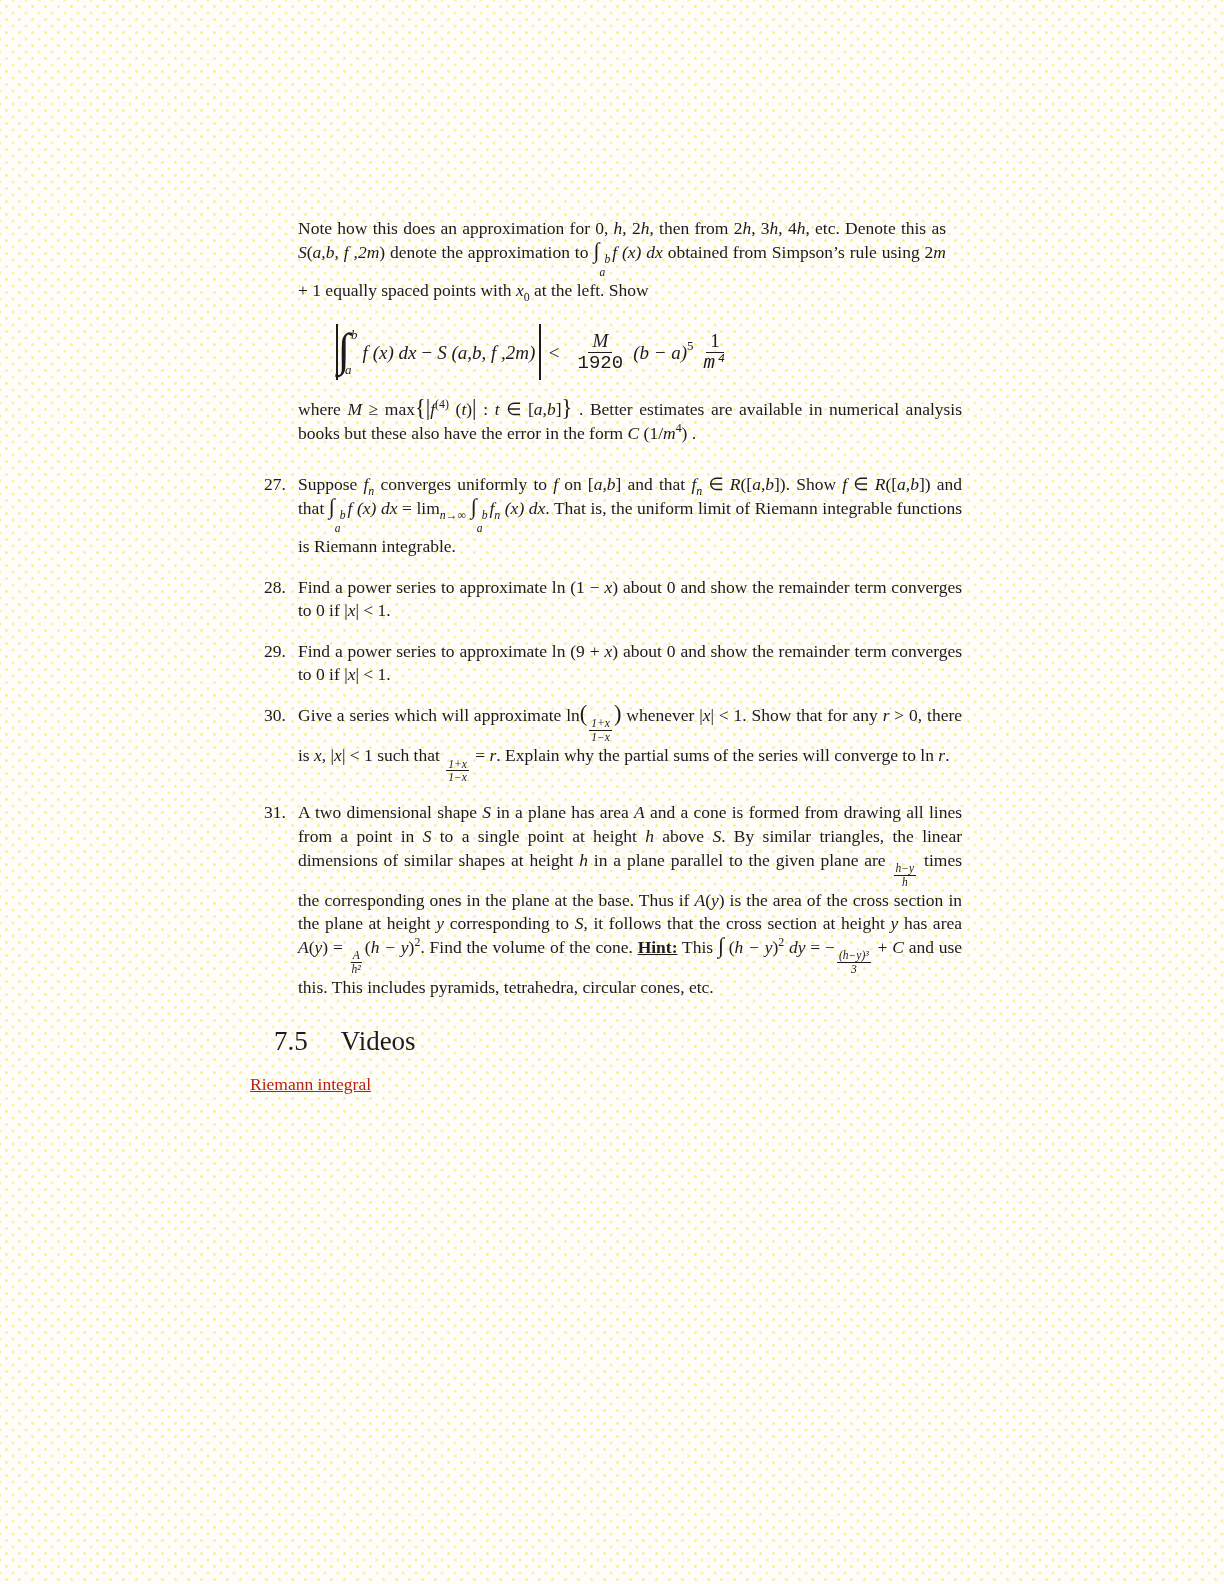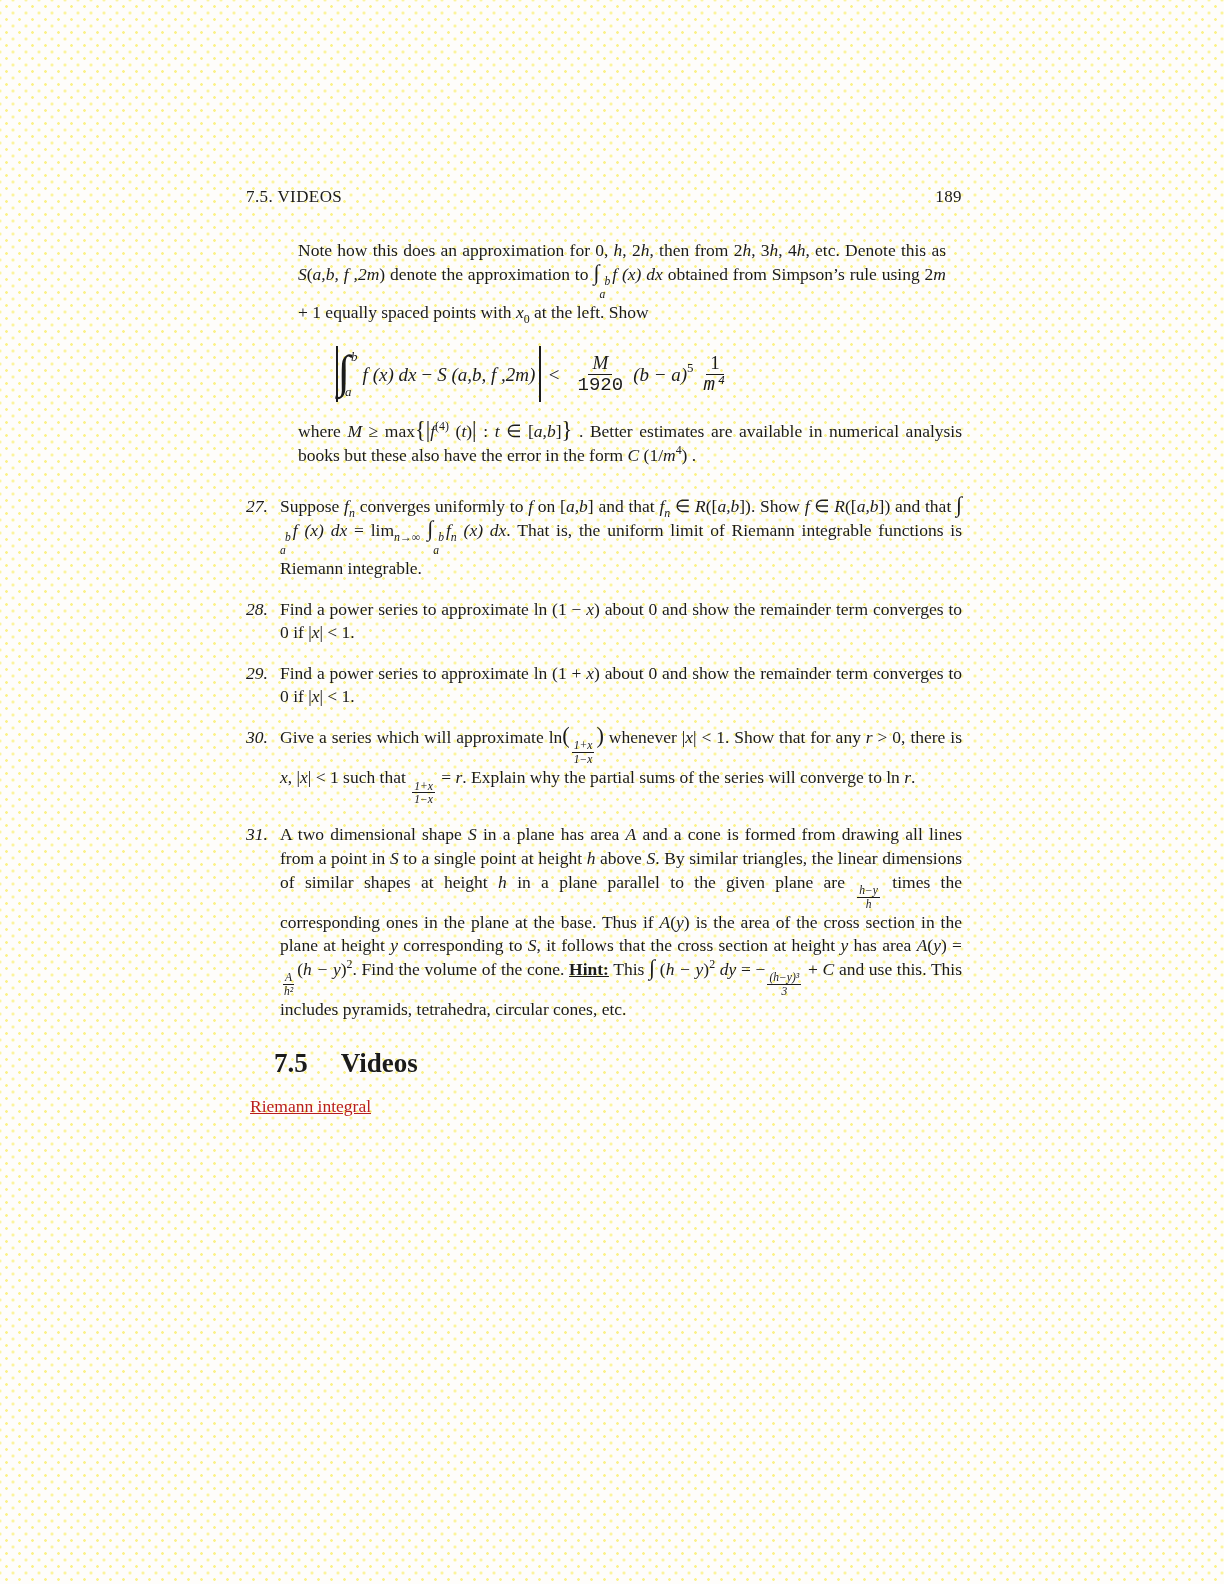--- a/index.html
+++ b/index.html
@@ -54,41 +54,37 @@
     height:48px;font-size:13px;font-style:italic;margin-right:6px;
   }
   .blim .blt{transform:translateX(1px);}
   .blim .blb{transform:translateX(-5px);}
   .dfrac{display:inline-flex;flex-direction:column;align-items:center;line-height:1.15;margin:0 6px;}
   .dfrac .fn{padding:0 4px;border-bottom:1.4px solid currentColor;}
   .dfrac .fd{padding:0 4px;font-family:Liberation Mono, monospace;}
   .fsp{margin:0 5px;}
   .problems{margin-top:28px;}
   .problem{display:flex;margin-top:17px;}
-  .problem .pnum{flex:0 0 34px;font-style:italic;}
+  .problem .pnum{flex:0 0 34px;margin-left:18px;}
   .problem .ptext{flex:1;text-align:justify;}
   .section-heading{
-    margin:27px 0 0 28px;font-size:27px;font-weight:bold;line-height:1.1;
+    margin:27px 0 0 28px;font-size:27px;font-weight:normal;line-height:1.1;
     font-family:"Liberation Serif", serif;
   }
   .section-heading .snum{margin-right:33px;}
   .video-link{
     display:inline-block;margin:17px 0 0 4px;
     color:#b91c1c;text-decoration:underline;cursor:pointer;
   }
 </style>
 </head>
 <body>
 
 <div class="content">
 
-  <div class="running-header">
-    <span>7.5. VIDEOS</span>
-    <span>189</span>
-  </div>
 
   <p class="intro"><span>Note how this does an approximation for 0, </span><span class="i">h</span><span>, 2</span><span class="i">h</span><span>, then from 2</span><span class="i">h</span><span>, 3</span><span class="i">h</span><span>, 4</span><span class="i">h</span><span>, etc. Denote this as </span><span class="i">S</span><span>(</span><span class="i">a,b, f ,2m</span><span>) denote the approximation to </span><span class="int">∫</span><span class="frac ilim i">
         <span class="fn">b</span>
         <span class="fd">a</span>
       </span><span class="i">f (x) dx</span><span> obtained from Simpson’s rule using 2</span><span class="i">m</span><span> + 1 equally spaced points with </span><span class="i">x</span><span class="sub">0</span><span> at the left. Show</span></p>
 
   <div class="display-formula">
     <span class="vbar"></span>
     <span class="bigint">∫</span>
     <span class="blim">
@@ -124,21 +120,21 @@
             <span class="fn">b</span>
             <span class="fd">a</span>
           </span><span class="i">f</span><span class="sub i">n</span><span class="i"> (x) dx</span><span>. That is, the uniform limit of Riemann integrable functions is Riemann integrable.</span></div>
     </div>
     <div class="problem">
       <span class="pnum">28.</span>
       <div class="ptext"><span>Find a power series to approximate ln (1 − </span><span class="i">x</span><span>) about 0 and show the remainder term converges to 0 if |</span><span class="i">x</span><span>| &lt; 1.</span></div>
     </div>
     <div class="problem">
       <span class="pnum">29.</span>
-      <div class="ptext"><span>Find a power series to approximate ln (1 + </span><span class="i">x</span><span>) about 0 and show the remainder term converges to 0 if |</span><span class="i">x</span><span>| &lt; 1.</span></div>
+      <div class="ptext"><span>Find a power series to approximate ln (9 + </span><span class="i">x</span><span>) about 0 and show the remainder term converges to 0 if |</span><span class="i">x</span><span>| &lt; 1.</span></div>
     </div>
     <div class="problem">
       <span class="pnum">30.</span>
       <div class="ptext"><span>Give a series which will approximate ln</span><span class="big">(</span><span class="frac i">
             <span class="fn">1+x</span>
             <span class="fd">1−x</span>
           </span><span class="big">)</span><span> whenever |</span><span class="i">x</span><span>| &lt; 1. Show that for any </span><span class="i">r</span><span> &gt; 0, there is </span><span class="i">x</span><span>, |</span><span class="i">x</span><span>| &lt; 1 such that </span><span class="frac i">
             <span class="fn">1+x</span>
             <span class="fd">1−x</span>
           </span><span> = </span><span class="i">r</span><span>. Explain why the partial sums of the series will converge to ln </span><span class="i">r</span><span>.</span></div>

